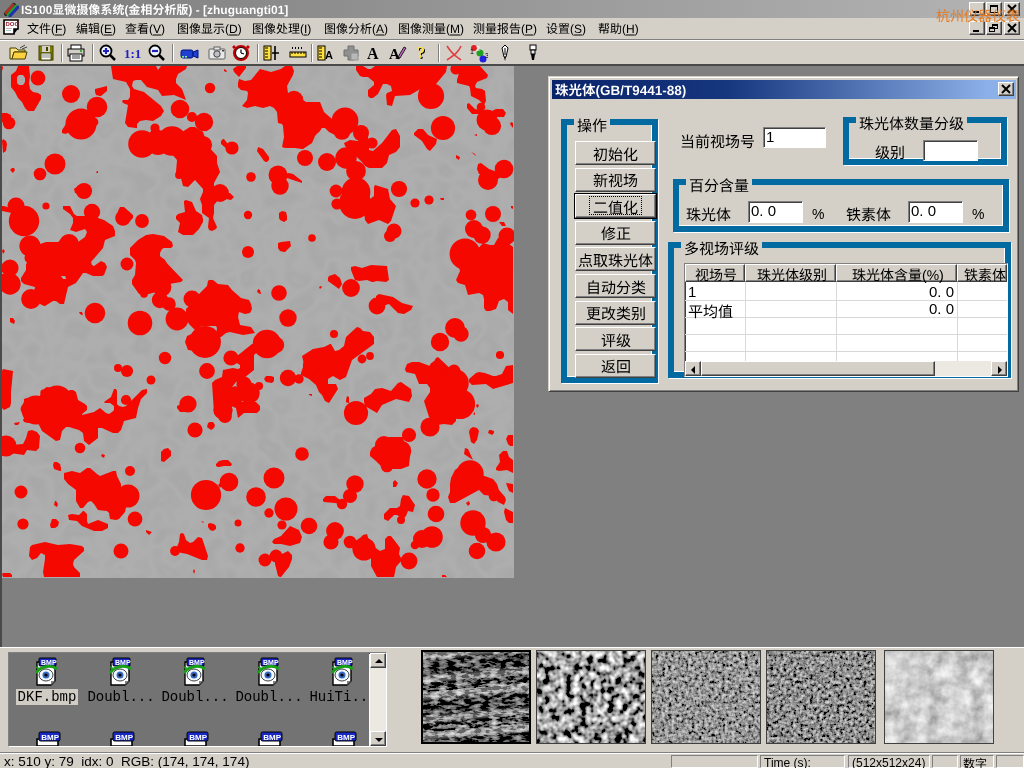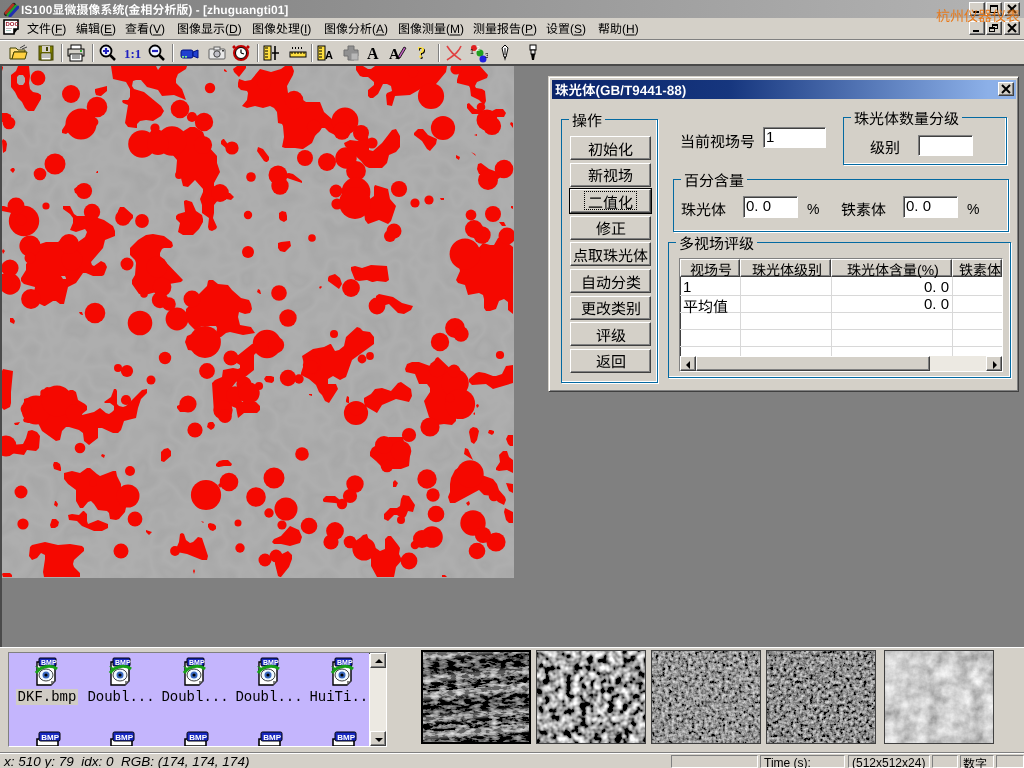--- a/index.html
+++ b/index.html
@@ -1,19 +1,19 @@
 <!DOCTYPE html>
 <html><head><meta charset="utf-8"><style>
 *{margin:0;padding:0;box-sizing:border-box;}
 html,body{width:1024px;height:768px;overflow:hidden;}
 body{font-family:"Liberation Sans",sans-serif;background:#d4d0c8;position:relative;}
 .abs{position:absolute;}
 .raised{border:1px solid;border-color:#fff #404040 #404040 #fff;box-shadow:inset -1px -1px 0 #808080;background:#d4d0c8;}
 .sunken{border:1px solid;border-color:#808080 #fff #fff #808080;box-shadow:inset 1px 1px 0 #404040;background:#fff;}
-.group{border:1px solid #0369a1;box-shadow:1px 1px 0 #fff,inset -1px -1px 0 #fff;}
+.group{border:6px solid #0369a1;box-shadow:1px 1px 0 #fff,inset -1px -1px 0 #fff;}
 .btn{border:1px solid;border-color:#fff #404040 #404040 #fff;box-shadow:inset -1px -1px 0 #808080;background:#d4d0c8;text-align:center;font-size:15px;color:#000;}
 .lbl{font-family:"Liberation Mono",monospace;}
 </style></head>
 <body>
 
 <div class="abs" style="left:0;top:0;width:1024px;height:18px;background:linear-gradient(to right,#7c7c7c,#b4b4b4);">
  <svg class="abs" style="left:3px;top:1px" width="16" height="16" viewBox="0 0 16 16">
    <g stroke-linecap="round" stroke-width="3">
    <path d="M3 13 L11 4" stroke="#202020" stroke-width="4.2"></path>
    <path d="M3 12 L10 4" stroke="#b03020"></path>
@@ -805,21 +805,21 @@
        <div class="abs raised" style="left:306px;top:0;width:16px;height:15px;">
             <div class="abs" style="left:6px;top:4px;width:0;height:0;border:4px solid transparent;border-left-color:#000;border-right-width:0;"></div>
           </div>
      </div>
    </div>
  </div>
 </div>
 
 <div class="abs" style="left:0;top:647px;width:1024px;height:105px;background:#d4d0c8;border-top:1px solid #fff;">
   <div class="abs sunken" style="left:8px;top:4px;width:379px;height:95px;overflow:hidden;">
-    <div class="abs" style="left:0;top:0;width:360px;height:93px;background:#c4b5fd;">
+    <div class="abs" style="left:0;top:0;width:360px;height:93px;background:#737373;">
         <svg class="abs" style="left:21px;top:4px" width="34" height="32" viewBox="0 0 34 32">
 <path d="M7 5 H25 V24 L21 28 H7 Z" fill="#fff" stroke="#000" stroke-width="1.4"></path>
 <path d="M25 24 L21 24 L21 28 Z" fill="#808080"></path>
 <rect x="9" y="1" width="17" height="8" rx="1" fill="#1828c0" stroke="#000"></rect>
 <text x="11" y="8" font-size="7" font-weight="bold" fill="#fff" font-family="Liberation Sans">BMP</text>
 <path d="M6 16 C12 8 22 8 27 12" stroke="#18a018" stroke-width="3" fill="none"></path>
 <path d="M8 13 L5 9 L10 11 Z" fill="#18a018"></path>
 <ellipse cx="16" cy="18" rx="7" ry="6" fill="#f0f8ff" stroke="#404040"></ellipse>
 <circle cx="16" cy="18" r="3.5" fill="#3868c0"></circle>
           <circle cx="16" cy="18" r="1.6" fill="#000"></circle>
@@ -990,21 +990,21 @@
         <rect width="110" height="94" filter="url(#t4)"></rect>
       </svg>
     </div><div class="abs" style="left:884px;top:2px;width:110px;height:94px;border:1px solid #404040;">
       <svg style="display:block" width="108" height="92">
         <rect width="110" height="94" filter="url(#t5)"></rect>
       </svg>
     </div>
 </div>
 
 <div class="abs" style="left:0;top:752px;width:1024px;height:16px;background:#d4d0c8;border-top:1px solid #808080;box-shadow:inset 0 1px 0 #fff;">
- <div class="abs" style="left:4px;top:1px;font-size:13.5px;color:#000;font-style:italic;">x: 510 y: 79&nbsp;&nbsp;idx: 0&nbsp;&nbsp;RGB: (174, 174, 174)</div>
+ <div class="abs" style="left:4px;top:1px;font-size:13.5px;color:#000;">x: 510 y: 79&nbsp;&nbsp;idx: 0&nbsp;&nbsp;RGB: (174, 174, 174)</div>
  <div class="abs" style="left:671px;top:2px;width:87px;height:13px;border:1px solid;border-color:#808080 #fff #fff #808080;font-size:12px;padding-left:3px;color:#000;"></div>
     <div class="abs" style="left:760px;top:2px;width:85px;height:13px;border:1px solid;border-color:#808080 #fff #fff #808080;font-size:12px;padding-left:3px;color:#000;">Time (s): 0.175</div>
     <div class="abs" style="left:848px;top:2px;width:82px;height:13px;border:1px solid;border-color:#808080 #fff #fff #808080;font-size:12px;padding-left:3px;color:#000;">(512x512x24)</div>
     <div class="abs" style="left:932px;top:2px;width:26px;height:13px;border:1px solid;border-color:#808080 #fff #fff #808080;font-size:12px;padding-left:3px;color:#000;"></div>
     <div class="abs" style="left:960px;top:2px;width:34px;height:13px;border:1px solid;border-color:#808080 #fff #fff #808080;font-size:12px;padding-left:3px;color:#000;">
       <svg class="abs" style="left:2px;top:0px;overflow:visible" width="25" height="16" viewBox="0 0 25 16">
         <g fill="#000" transform="translate(0 0)">
           <use href="#g6570" transform="translate(0.0 12) scale(12)"></use>
           <use href="#g5b57" transform="translate(12.0 12) scale(12)"></use>
         </g>

